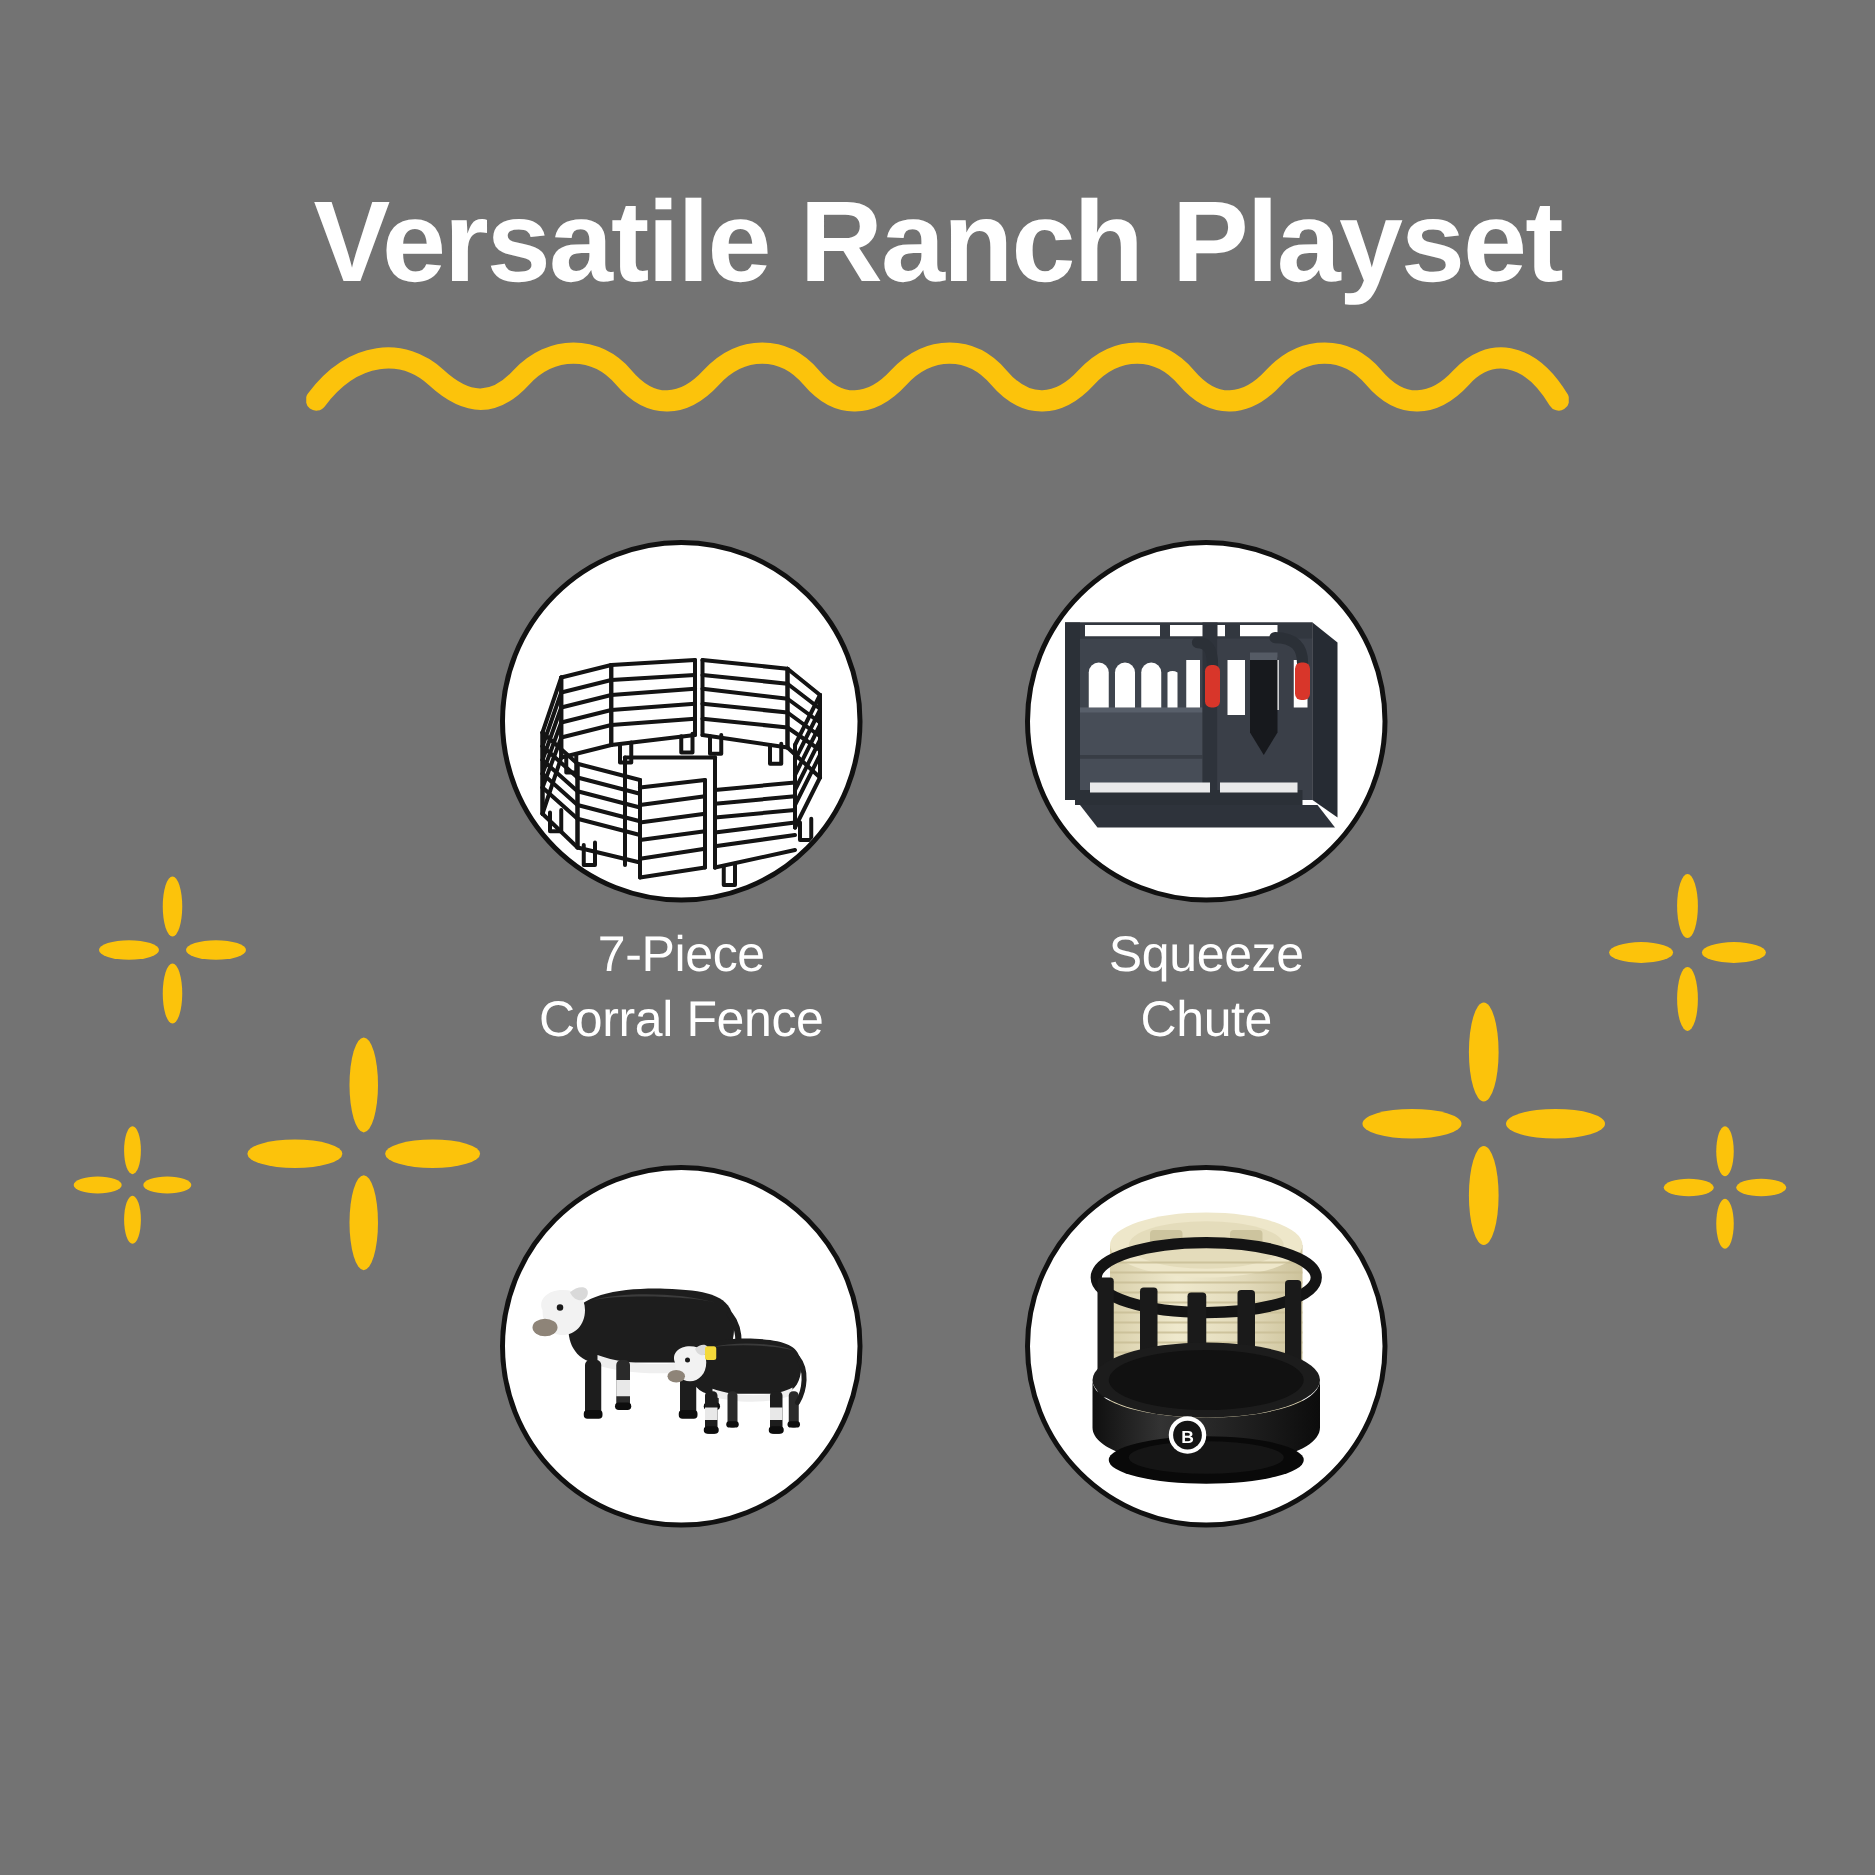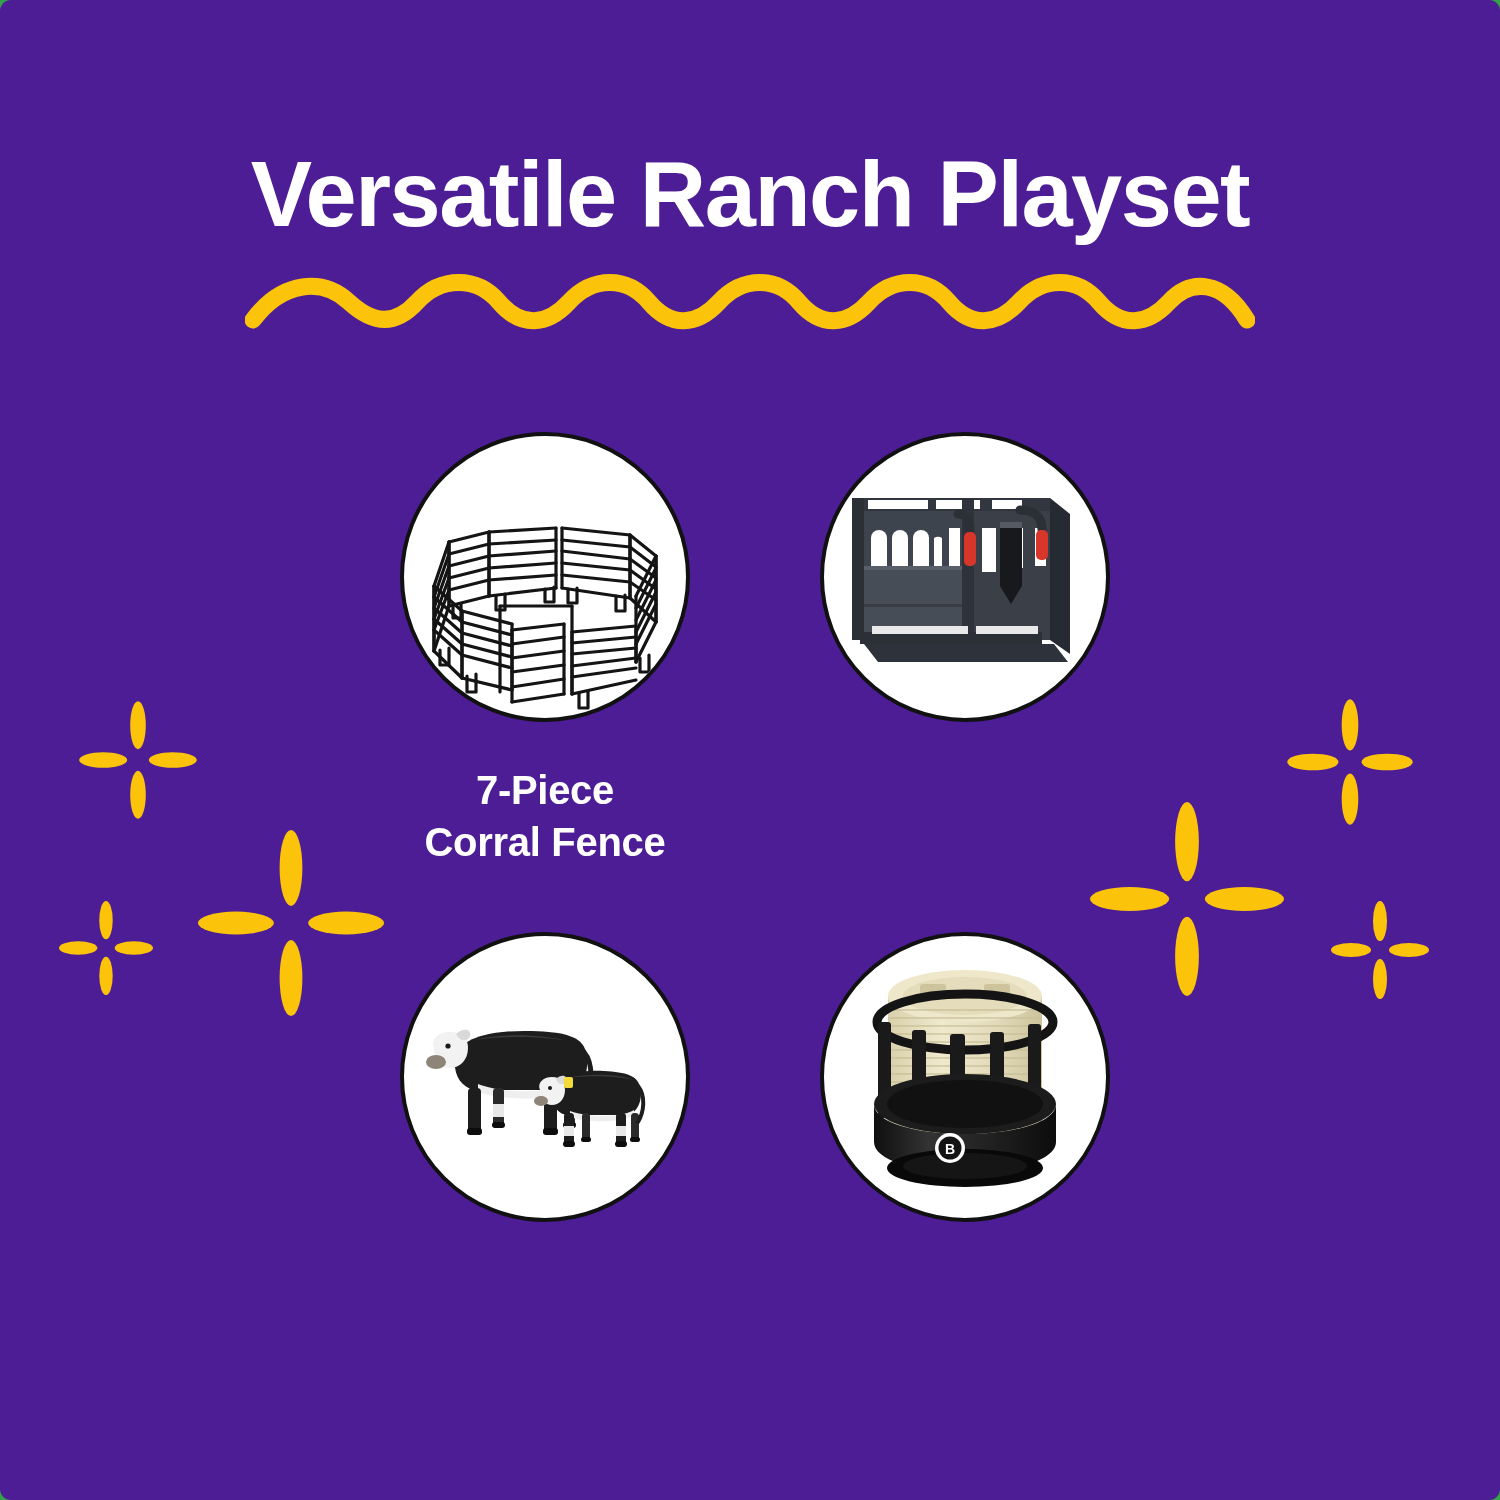--- a/index.html
+++ b/index.html
@@ -1,21 +1,21 @@
 <!DOCTYPE html>
 <html><head>
 <meta charset="utf-8">
 <style>
   html,body{margin:0;padding:0;}
   body{
     width:1500px;height:1500px;overflow:hidden;
     font-family:"Liberation Sans",sans-serif;
     background:#33a34a;position:relative;
   }
-  #stage{position:absolute;inset:0;background:#4c1d95;border-radius:11px;}
+  #stage{position:absolute;inset:0;background:#737373;}
 
   
   .title{
     position:absolute;left:0;right:0;top:148px;
     text-align:center;color:#ffffff;
     font-size:92px;line-height:1.02;font-weight:700;
     letter-spacing:-1.5px;
   }
   .squiggle{position:absolute;left:245px;top:272px;width:1010px;height:64px;}
 
@@ -33,21 +33,21 @@
 
   .bubble{
     width:290px;height:290px;border-radius:50%;
     background:#ffffff;border:4px solid #111111;
     margin:0 auto;position:relative;overflow:hidden;
     box-sizing:border-box;
   }
   .bubble svg{position:absolute;left:0;top:0;}
 
   .caption{
-    margin-top:42px;color:#ffffff;font-weight:700;
+    margin-top:16px;color:#ffffff;font-weight:400;
     font-size:40px;line-height:1.30;letter-spacing:-0.3px;
     white-space:pre-line;
   }
 </style>
 </head>
 <body>
 
 <div id="stage">
 
   <div class="title">Versatile Ranch Playset</div>
@@ -275,20 +275,22 @@
           <rect x="212" y="94" width="12" height="30" rx="5" fill="#d8362a"></rect>
 
           <rect x="36" y="196" width="182" height="12" fill="#2b3037"></rect>
           <path d="M40 208 L230 208 L244 226 L54 226 Z" fill="#2e333b"></path>
           <rect x="48" y="190" width="96" height="8" fill="#e9e9ea"></rect>
           <rect x="152" y="190" width="62" height="8" fill="#e9e9ea"></rect>
 
           <path d="M226 62 L246 78 L246 218 L226 204 Z" fill="#262b33"></path>
         </svg>
       </div>
+      <div class="caption">Squeeze
+Chute</div>
     </div>
 
     <div class="cell c2">
       <div class="bubble">
         <svg width="282" height="282" viewBox="0 0 282 282">
 
           <g>
 
             <path d="M52 118 C 60 100, 92 94, 128 95 C 160 96, 178 100, 182 116
                      C 186 134, 180 150, 166 154 L 70 154 C 54 150, 48 134, 52 118 Z" fill="#1d1d1d"></path>

